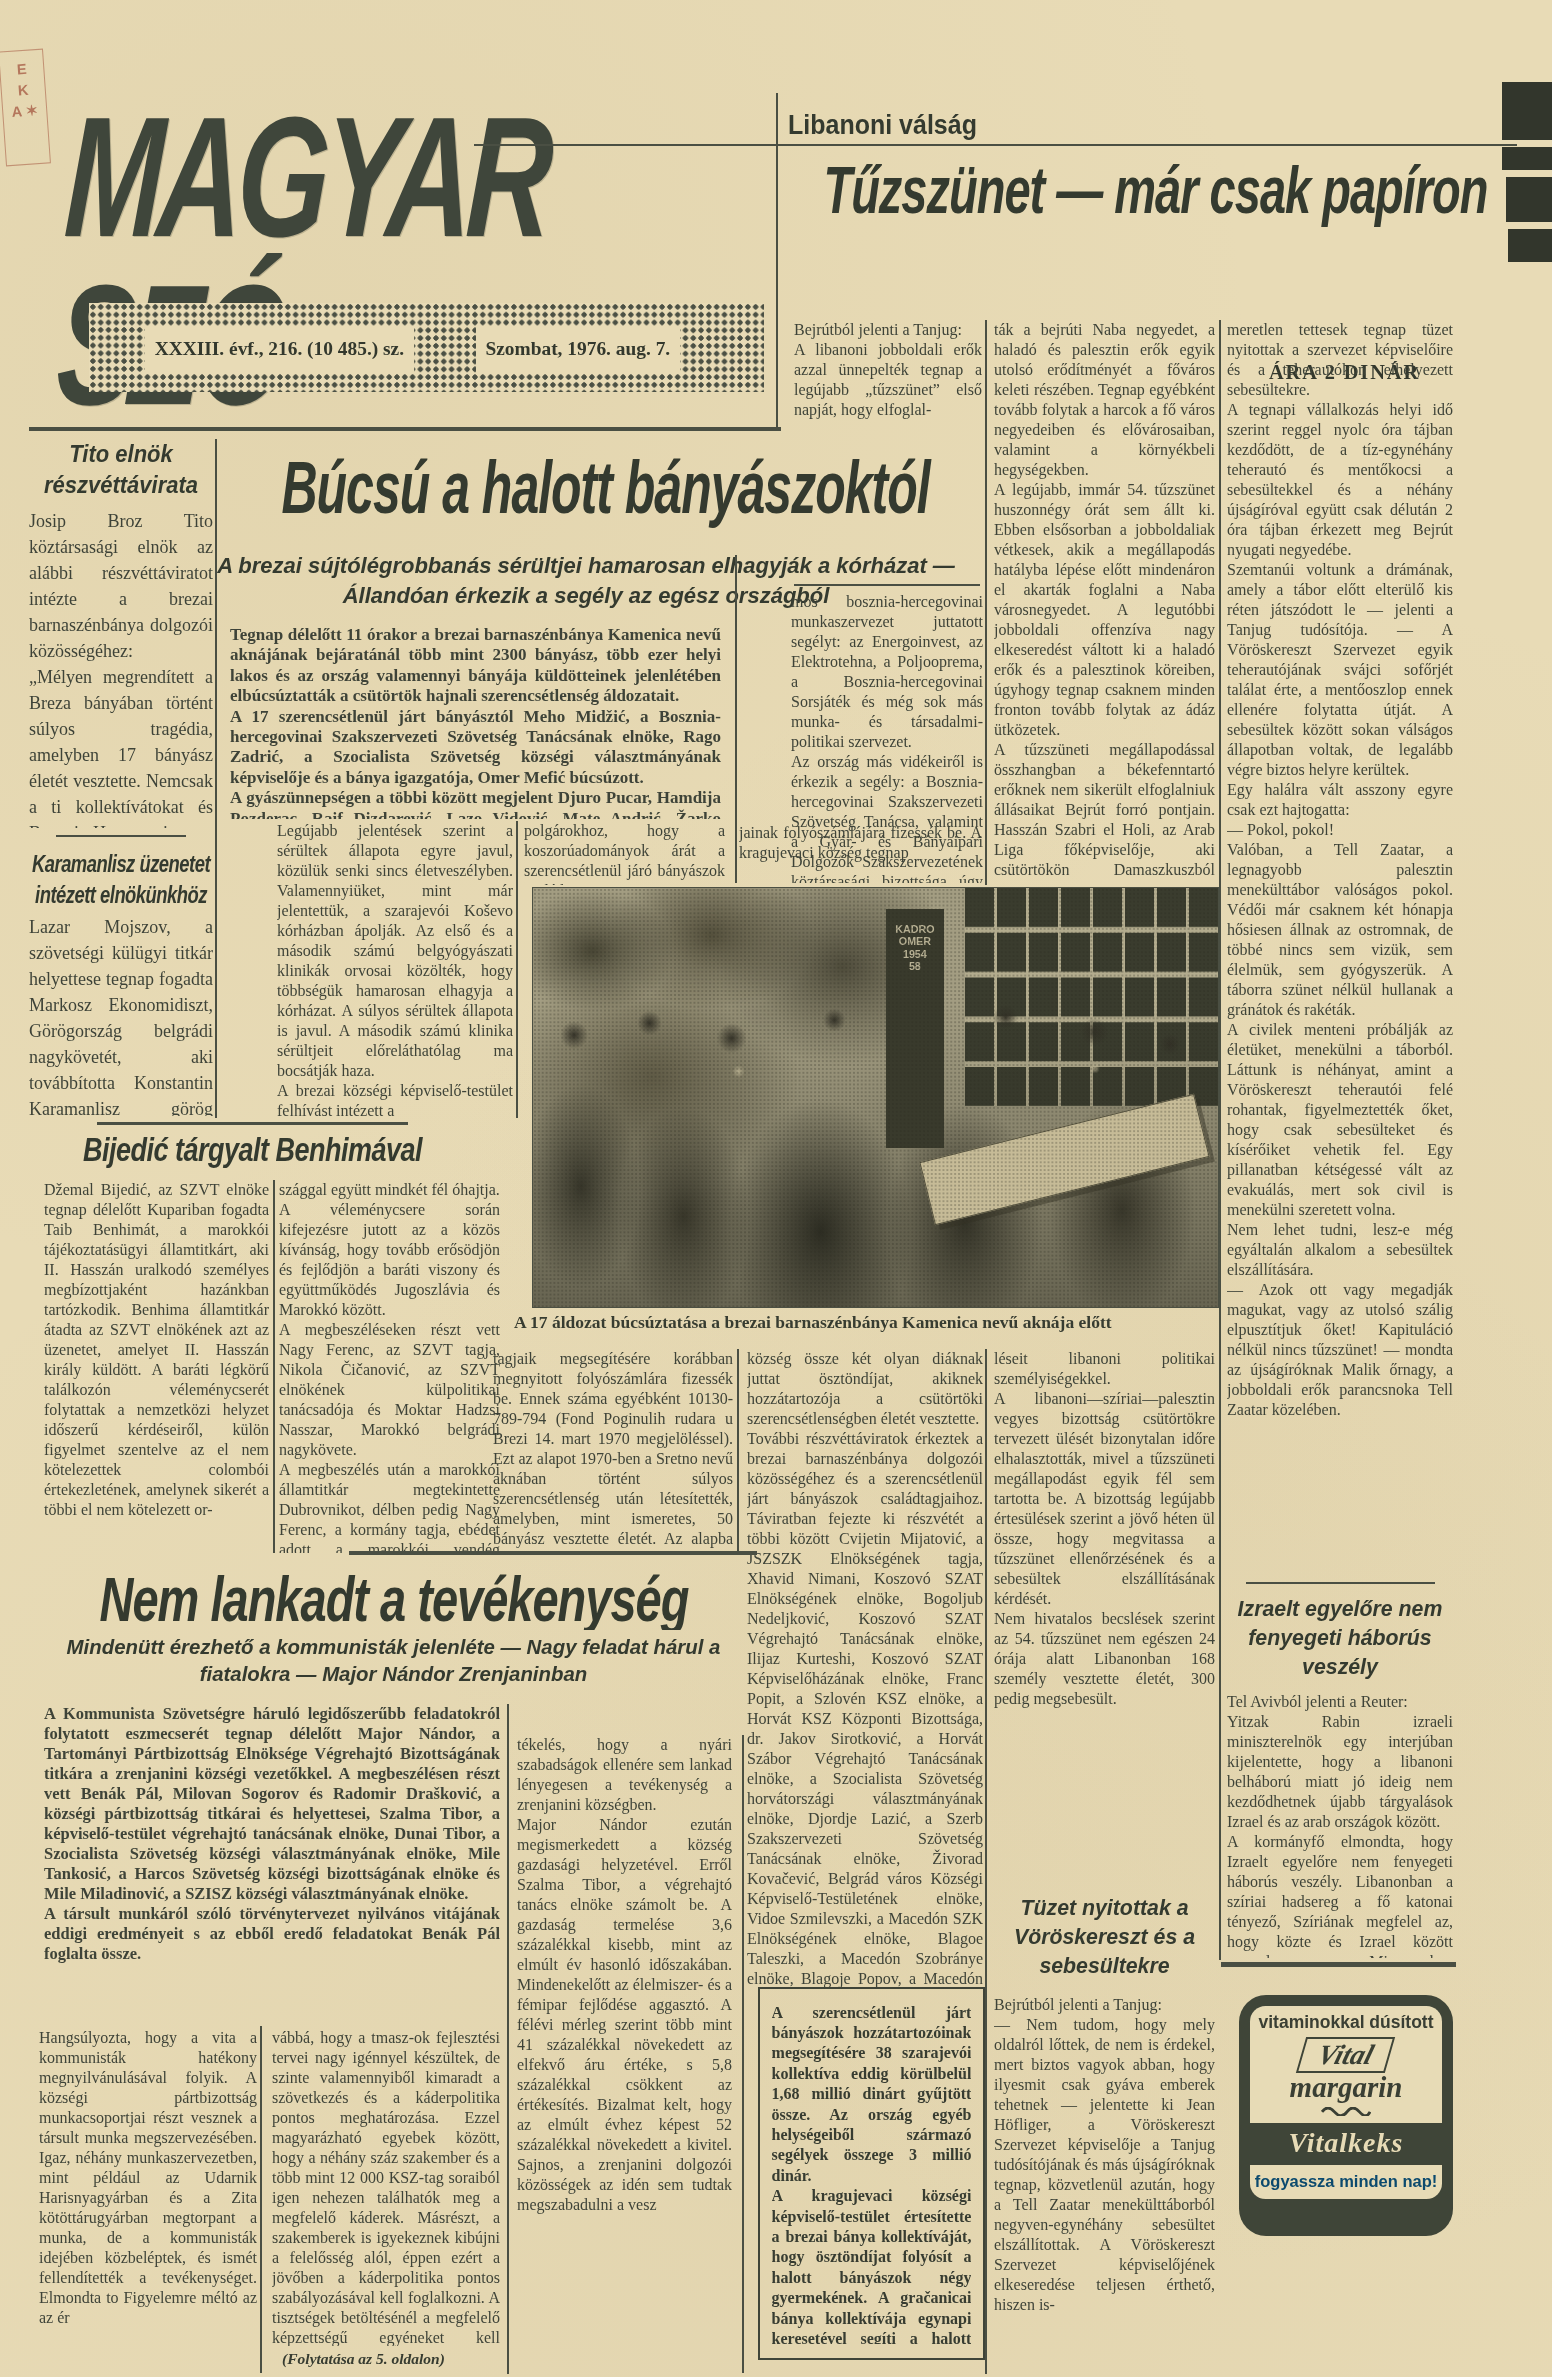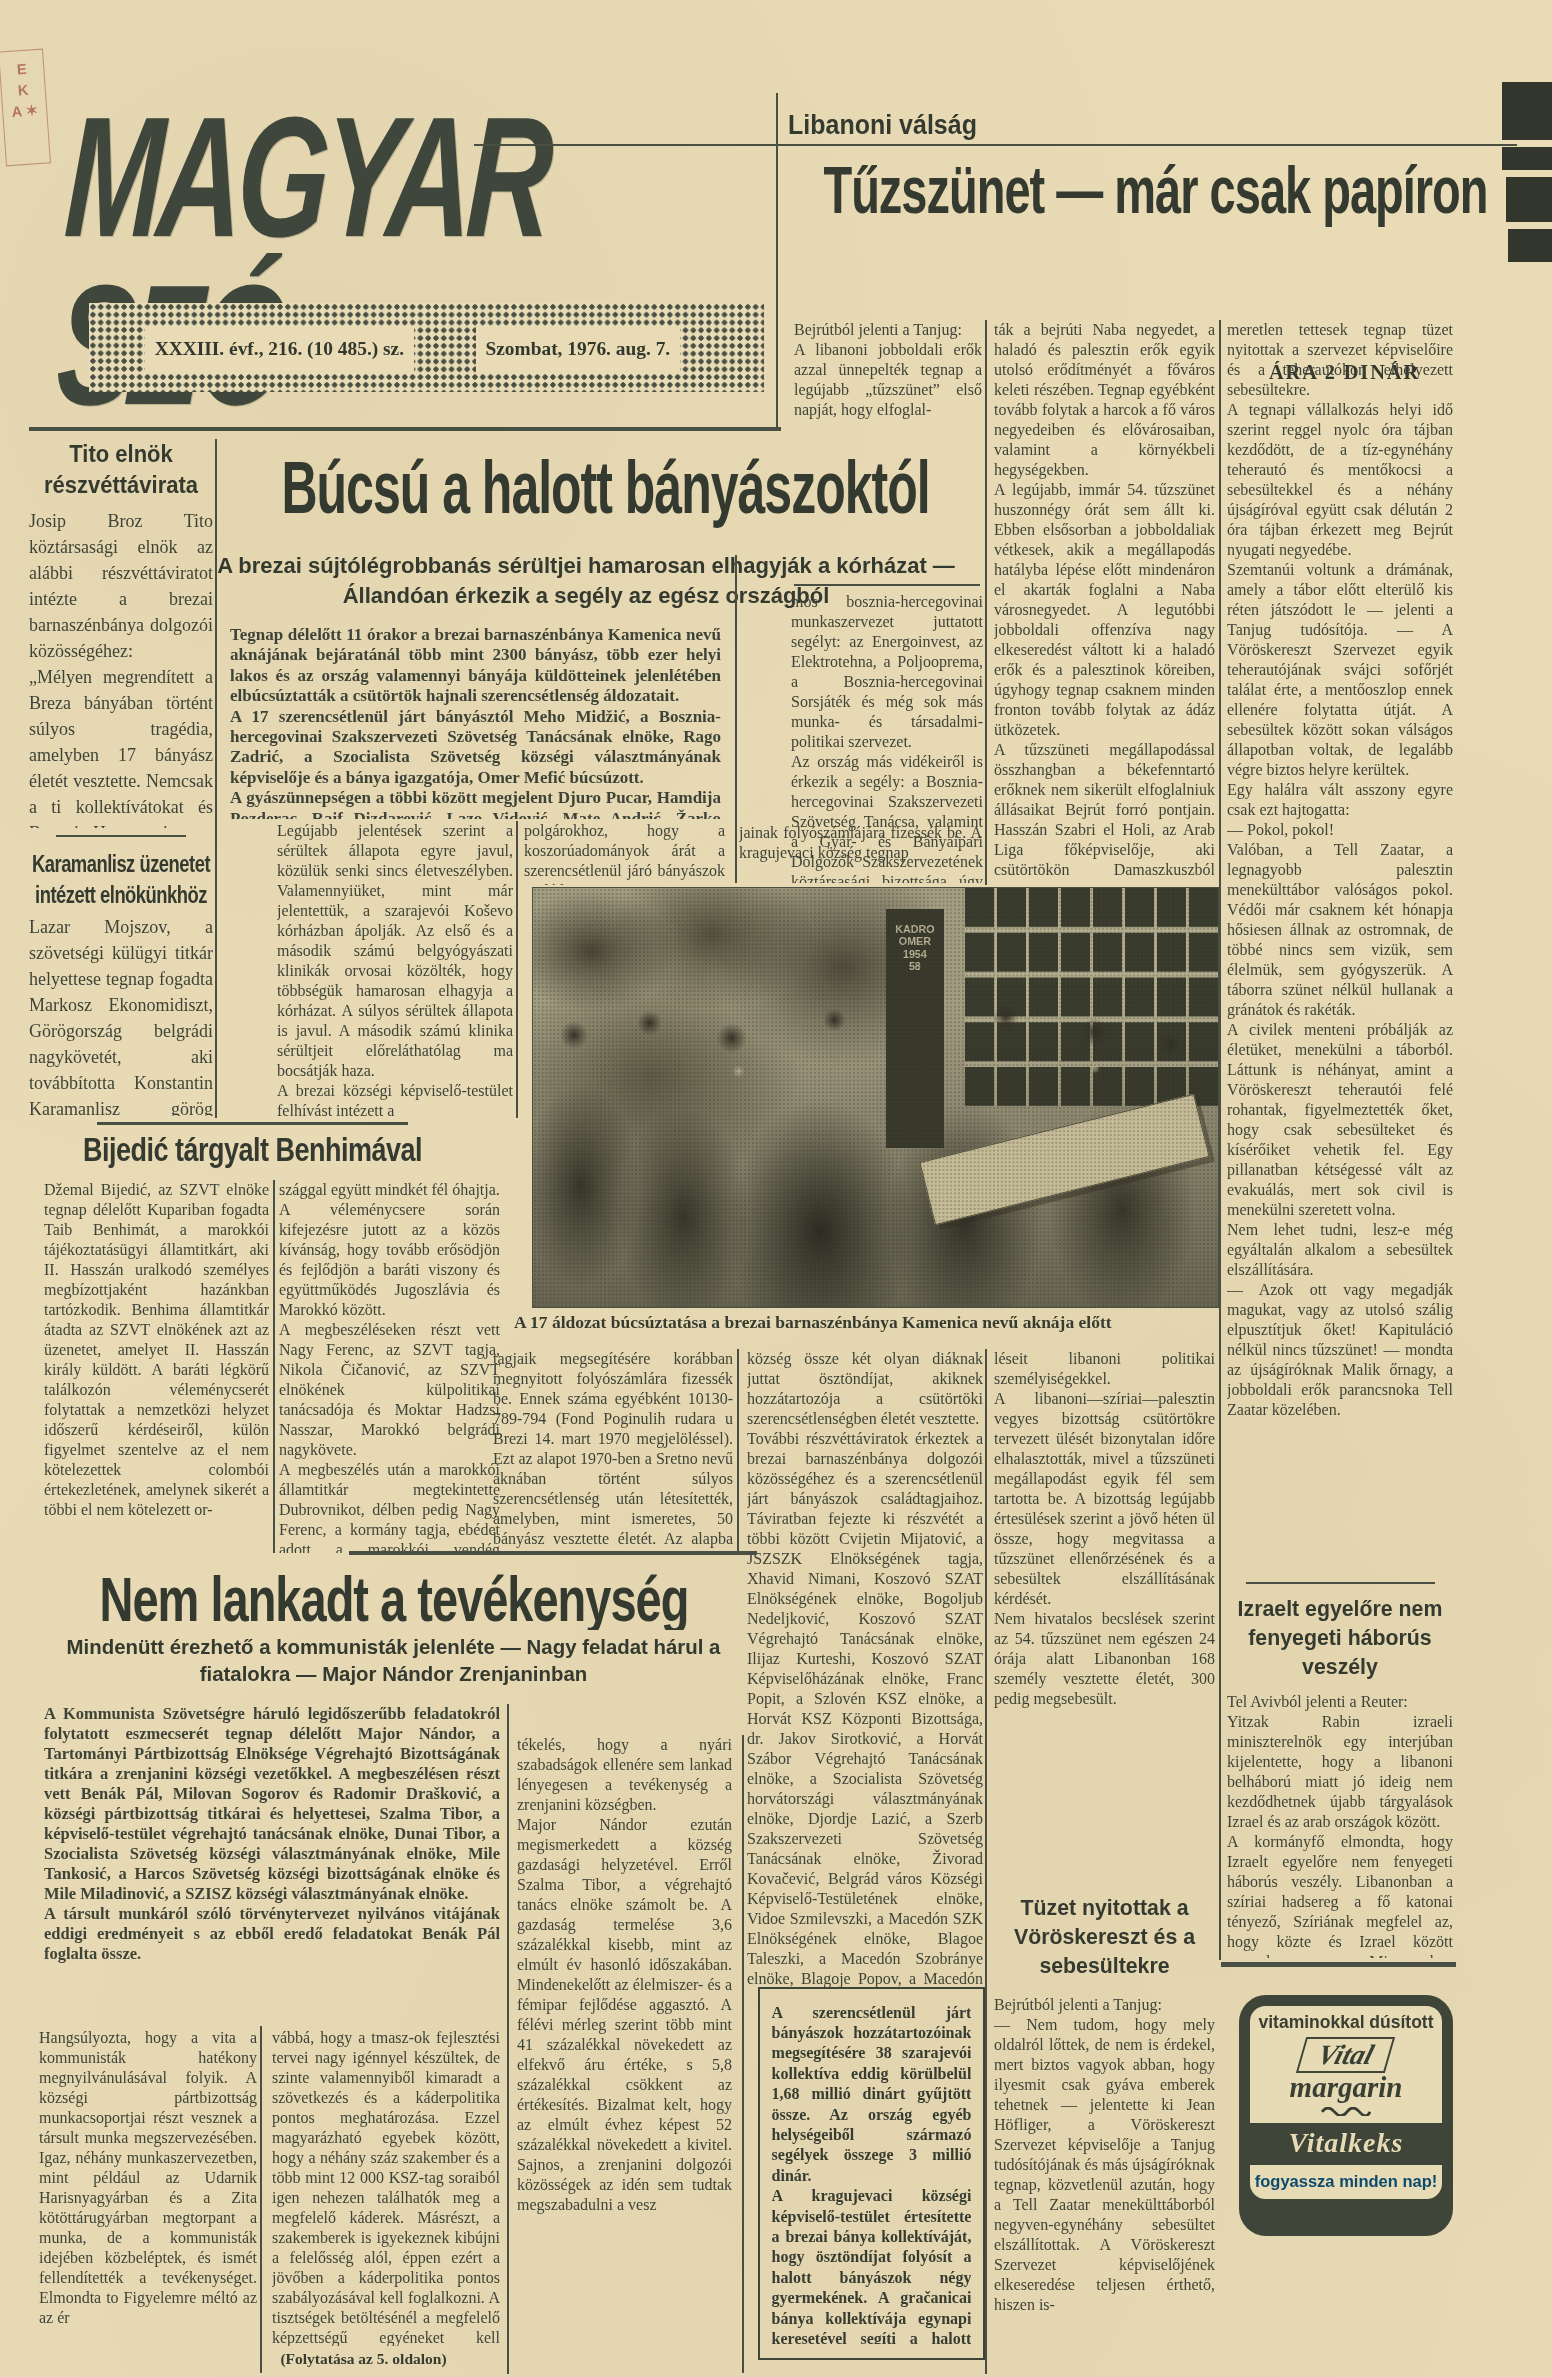--- a/index.html
+++ b/index.html
@@ -16,21 +16,21 @@
   }
   .abs{position:absolute;}
   .txt{
     position:absolute;font-family:"Liberation Serif", serif;
     font-size:16px;line-height:20px;text-align:justify;
     color:#3e4338;overflow:hidden;white-space:pre-line;overflow-wrap:break-word;
   }
   .txt.sm{font-size:18px;line-height:26px;}
   .lead{font-weight:bold;font-size:17px;line-height:20.4px;}
   .h-sans{position:absolute;font-family:"Liberation Sans", sans-serif;font-weight:bold;color:#343a2f;overflow:hidden;}
-  .center{text-align:center;}
+  .center{text-align:center;font-style:italic;}
   .stretch{display:inline-block;transform-origin:center top;white-space:nowrap;}
   .vrule{position:absolute;width:1.9px;background:#4a4f43;}
   .hrule{position:absolute;background:#4a4f43;}
   .dots{
     background-color:#e8dbb6;
     background-image:radial-gradient(#4b5044 2.4px, transparent 2.8px);
     background-size:7.8px 7.8px;
     text-align:center;
   }
   

